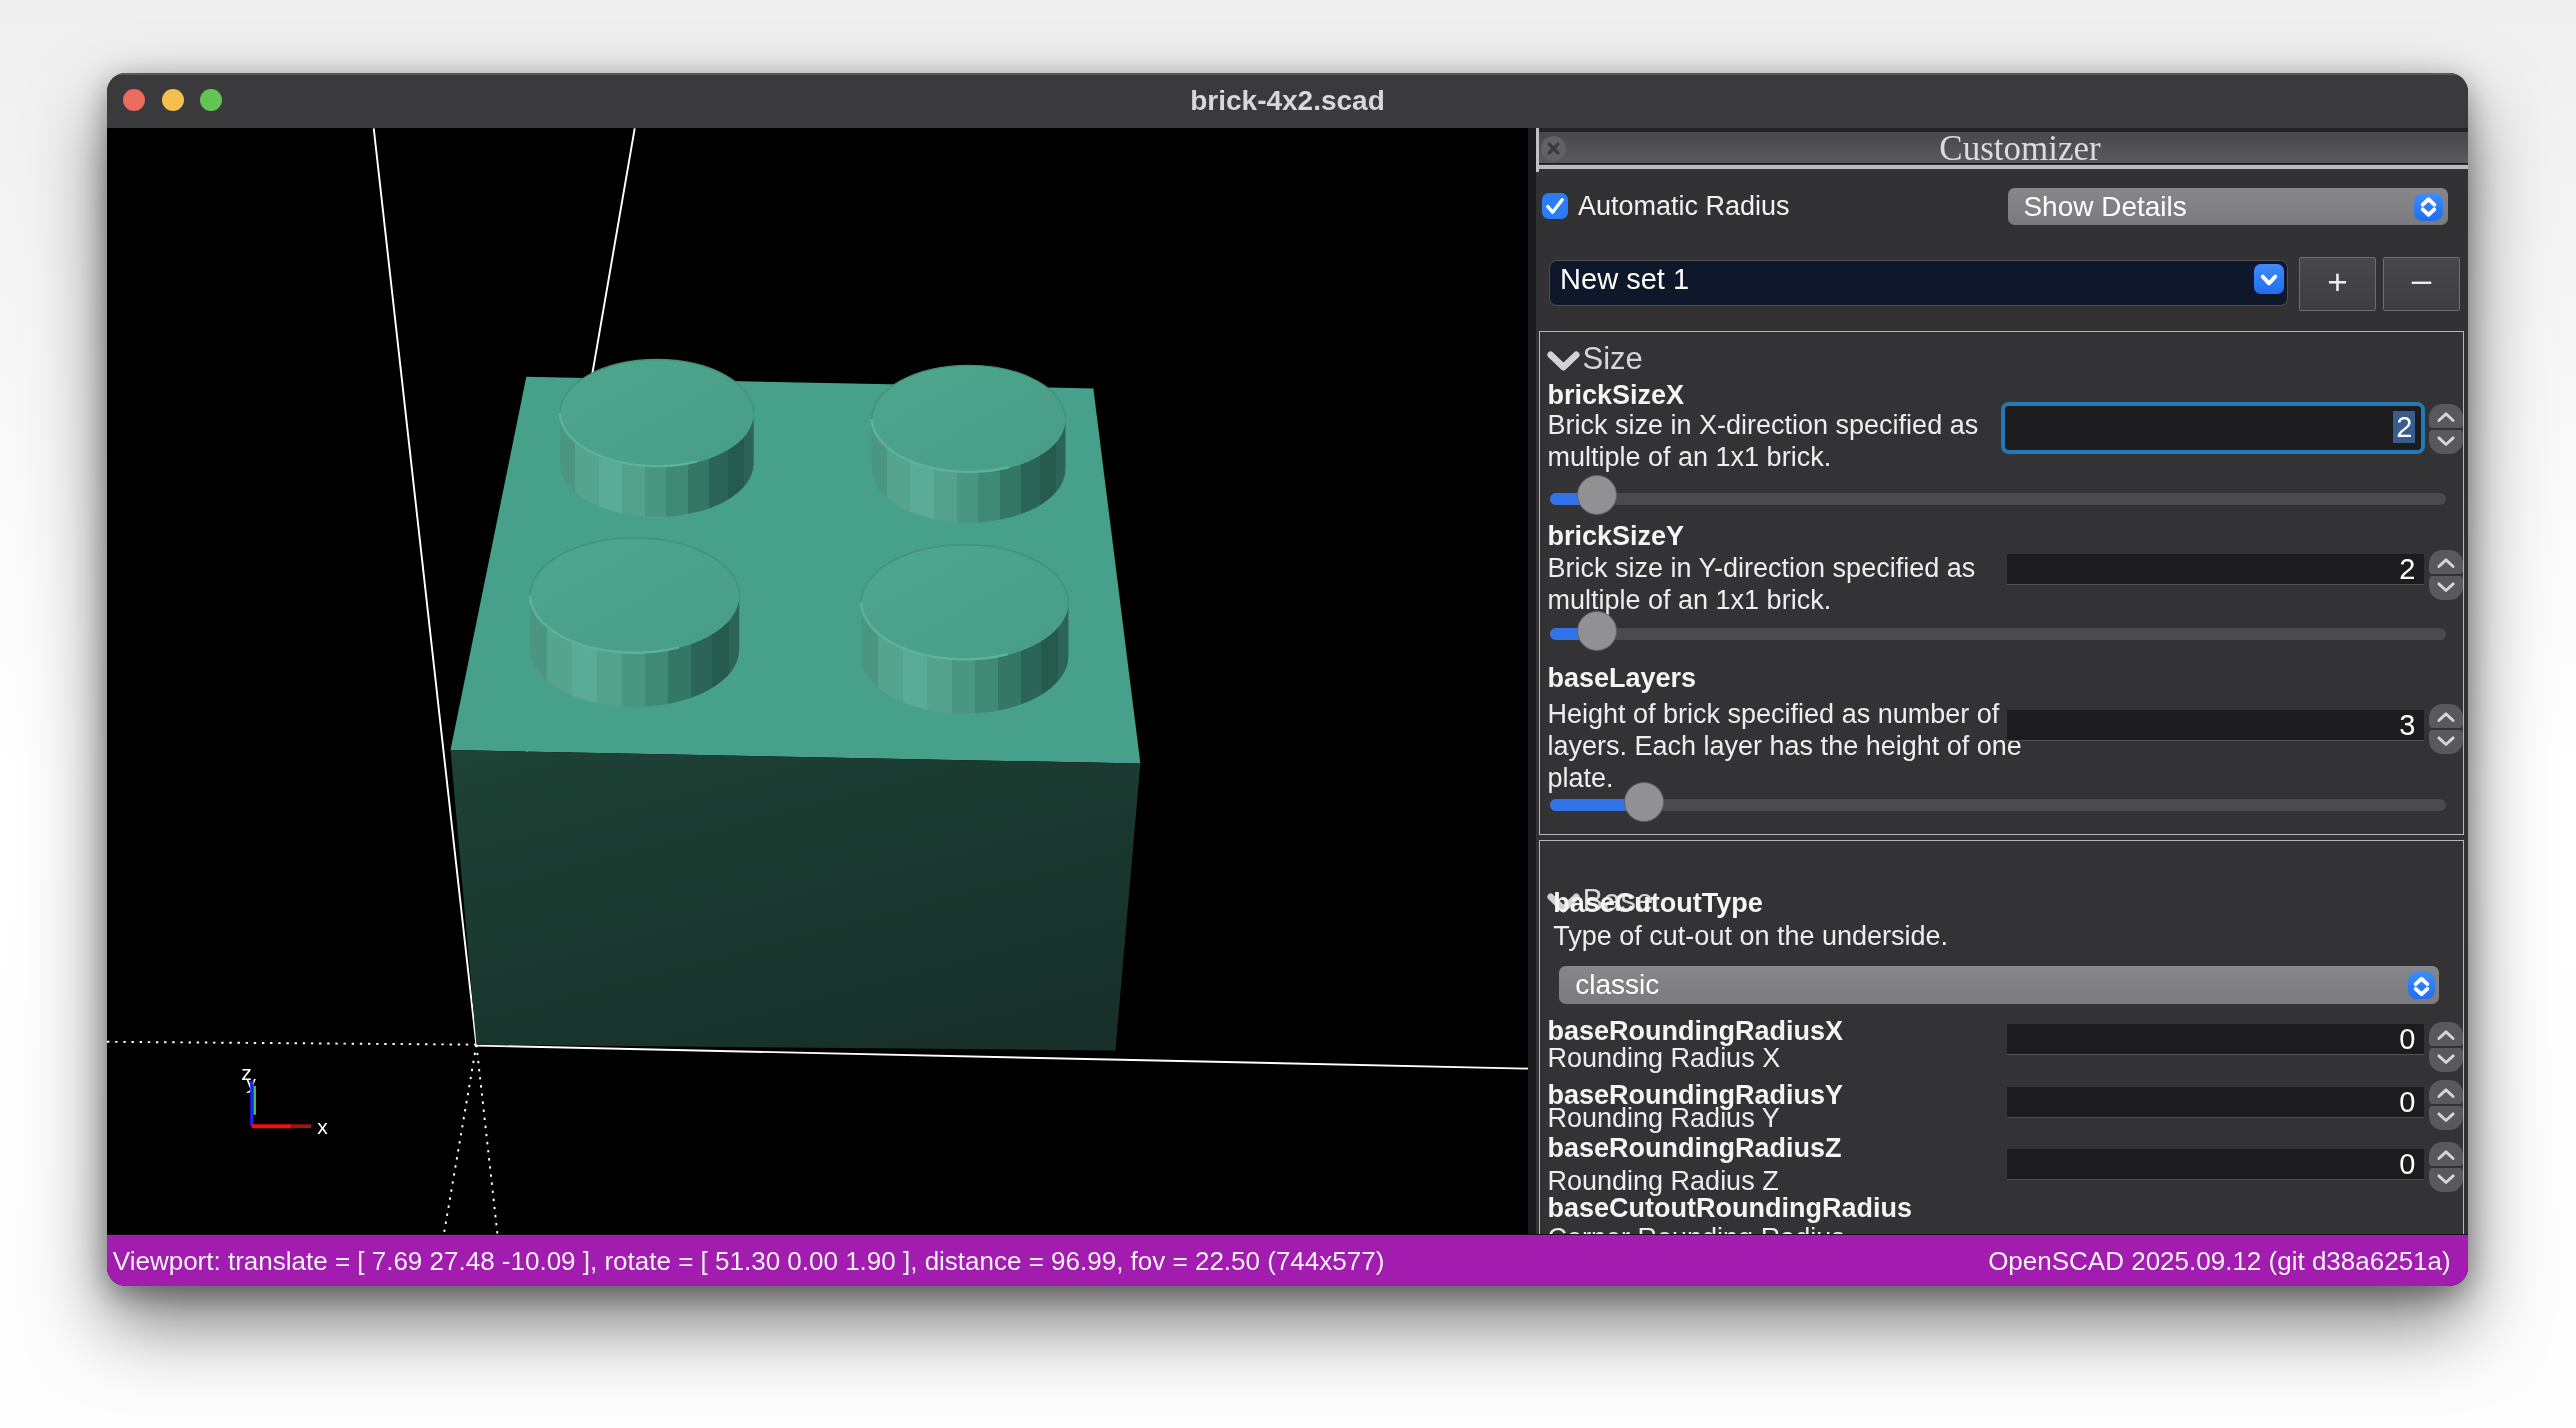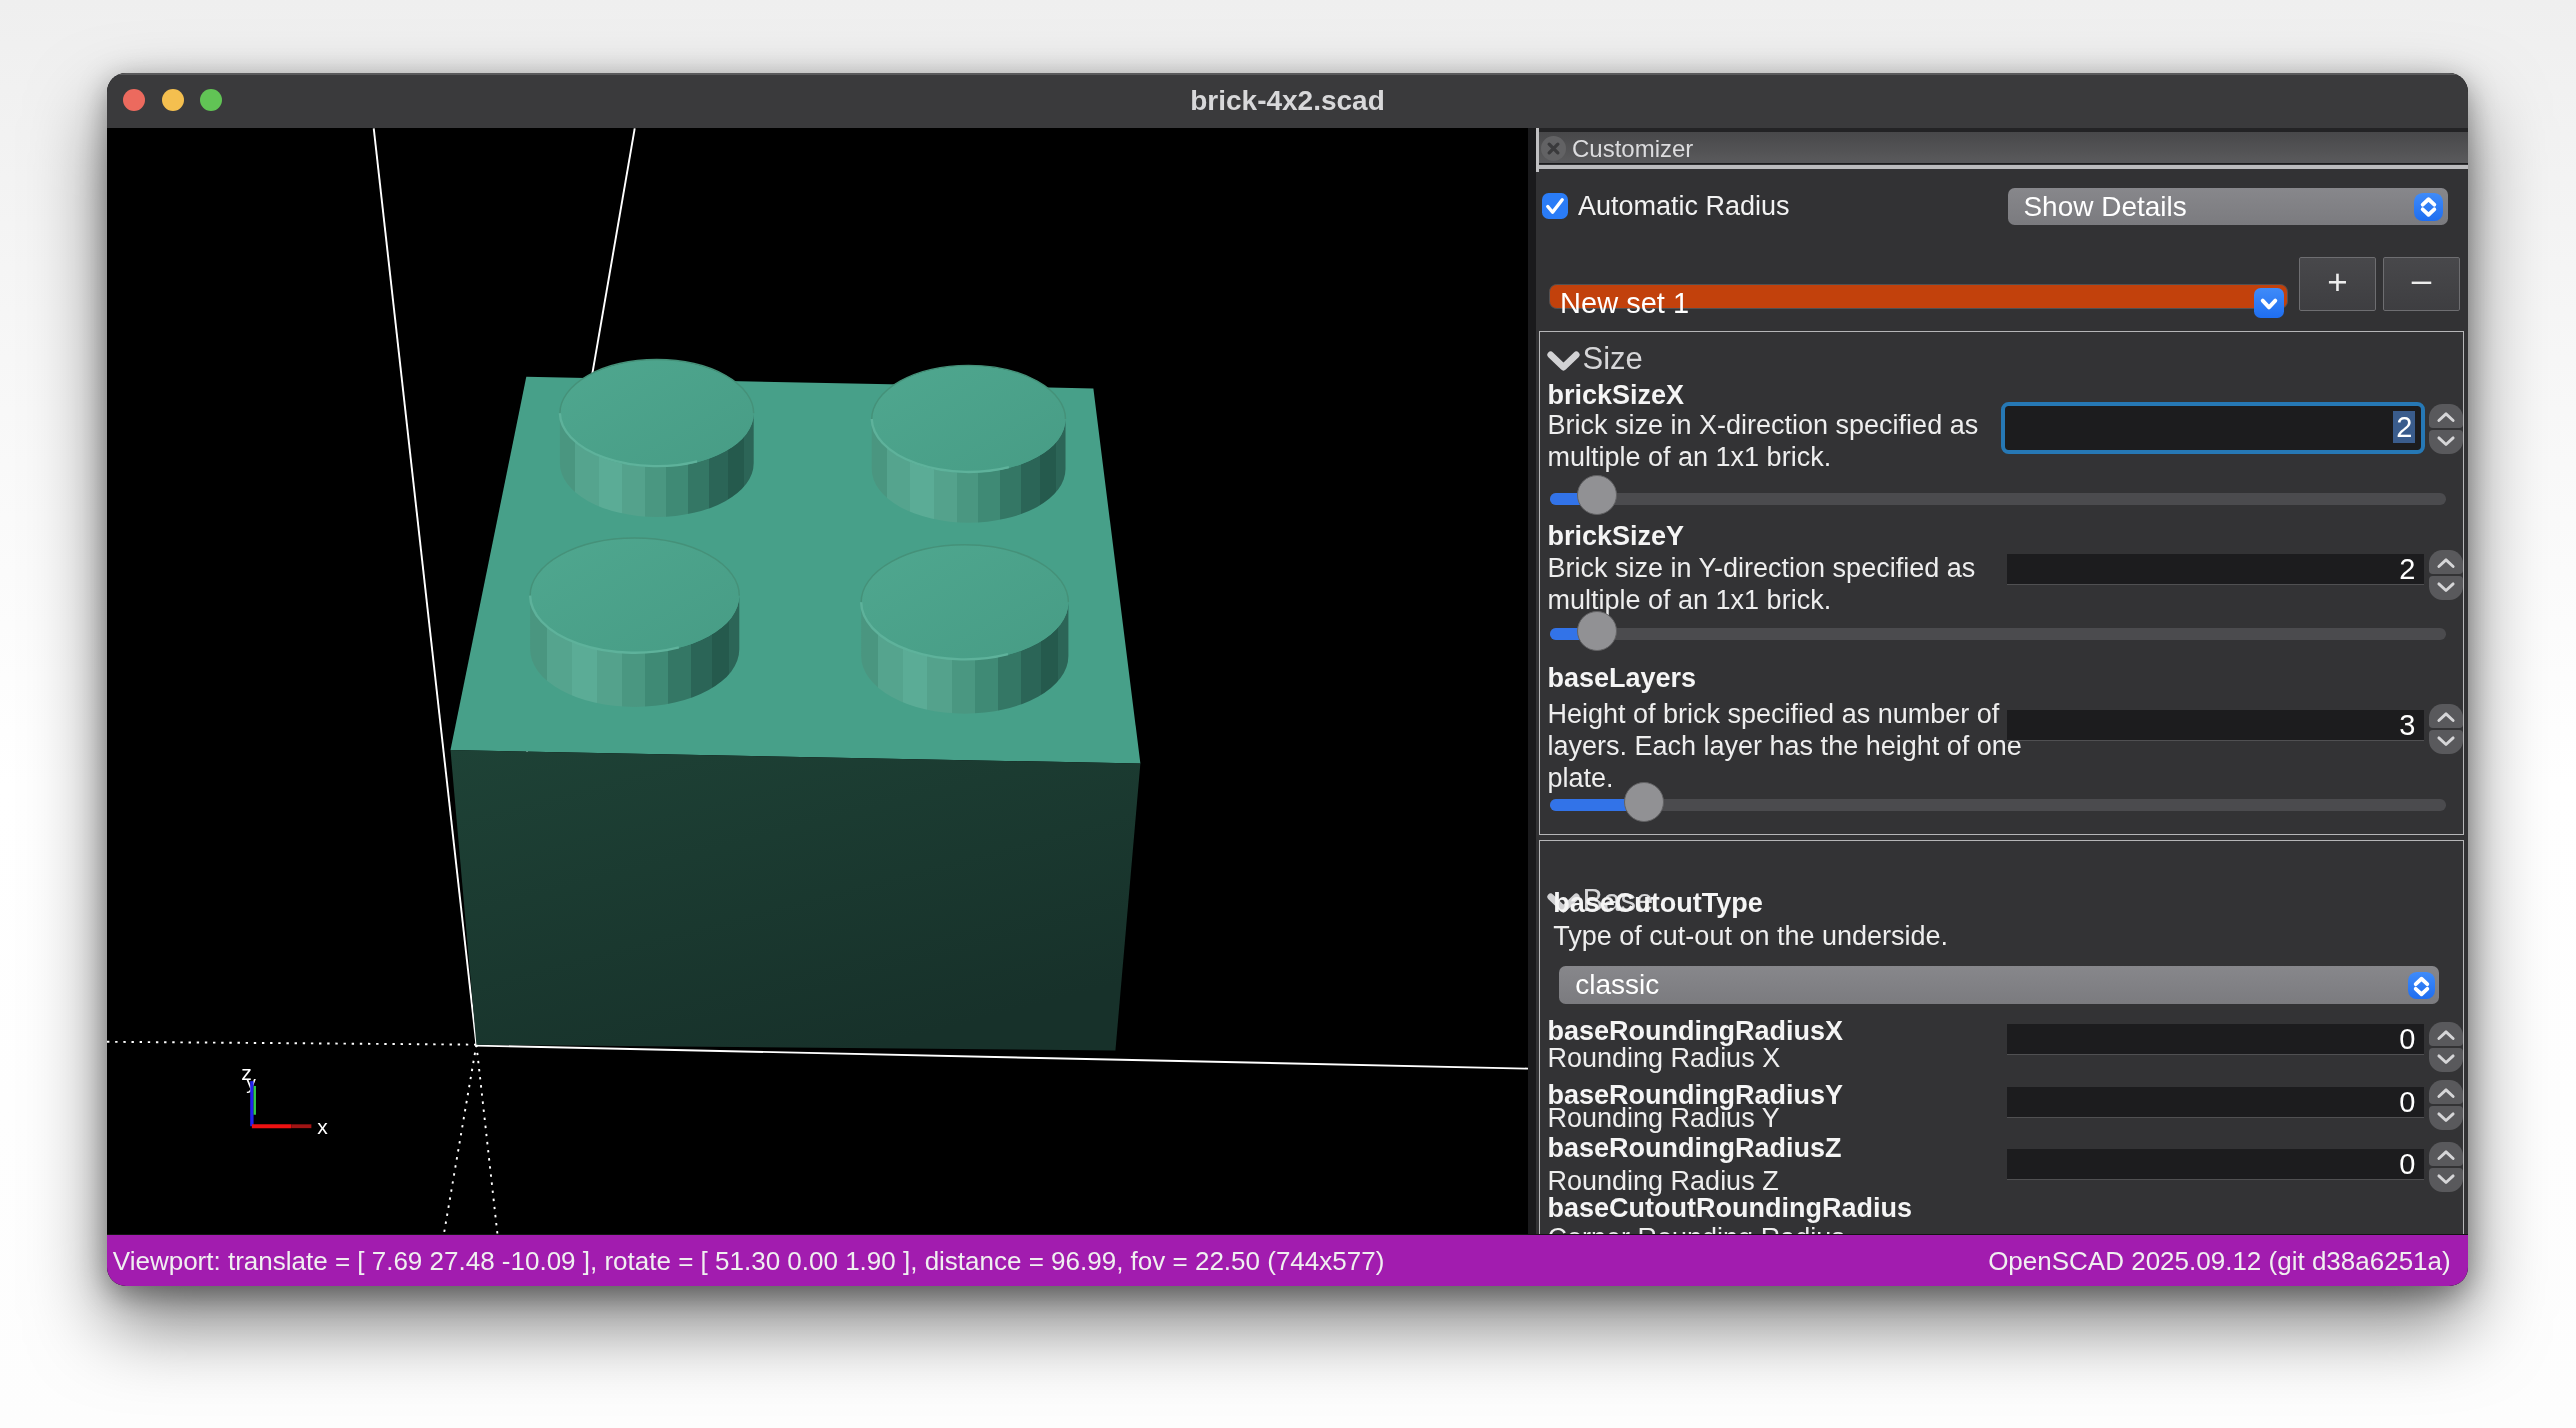--- a/index.html
+++ b/index.html
@@ -37,21 +37,21 @@
 }
 .statusbar .lefttext { position:absolute; left:5.8px; top:10.6px; }
 .statusbar .righttext { position:absolute; right:17.3px; top:10.6px; }
 
 
 .phdr {
   position:absolute; left:0; top:3.8px; width:932px; height:32px;
   background:linear-gradient(180deg,#48484a,#5a5a5c);
   border-bottom:1px solid #1c1c1e;
 }
-.phdr .title { width:100%; font-size:24px; color:#dcdcde; line-height:33px; font-weight:400; text-indent:36px; }
+.phdr .title { width:100%; text-align:center; font-size:35px; color:#dcdcde; line-height:33px; font-weight:400; text-indent:36px;font-family:Liberation Serif, serif; }
 .closex { position:absolute; left:4.8px; top:7.7px; width:25px; height:25px; border-radius:50%; background:#626264; }
 .closex svg { position:absolute; left:0; top:0; }
 .splitline { position:absolute; left:0; top:37px; width:932px; height:3.8px; background:#bcbcbe; }
 .vsplit { position:absolute; left:0; top:0; width:2.9px; height:44px; background:#c0c0c2; }
 
 .checkbox { position:absolute; left:5.8px; top:65px; width:26px; height:26px; border-radius:6.7px; background:#2a7cf7; }
 .cbtext { position:absolute; left:42px; top:63px; font-size:27px; color:#f2f2f2; }
 
 .popup {
   position:absolute; border-radius:6.7px;
@@ -61,23 +61,23 @@
 .popup .bluesq {
   position:absolute; border-radius:8.6px;
   background:linear-gradient(180deg,#3f8bf9,#1f6ef0);
 }
 #showdetails { left:472px; top:60px; width:440px; height:37px; font-size:28px; line-height:37px; padding-left:15.4px; }
 #showdetails .bluesq { right:4.8px; top:4.8px; width:29px; height:28px; }
 #classic { left:23px; top:838px; width:880px; height:38px; font-size:28px; line-height:38px; padding-left:16.3px; }
 #classic .bluesq { right:3.8px; top:5.8px; width:27px; height:27px; }
 
 .newset {
-  position:absolute; left:12.5px; top:132px; width:739px; height:25px;
-  background:#c2410c; border:1.9px solid #505052; border-radius:7.7px;
-  font-size:29px; color:#ffffff; line-height:36px; padding-left:10.6px;margin-top:24px;
+  position:absolute; left:12.5px; top:132px; width:739px; height:46px;
+  background:#0f172a; border:1.9px solid #505052; border-radius:7.7px;
+  font-size:29px; color:#ffffff; line-height:36px; padding-left:10.6px;
 }
 .newset .bluebtn {
   position:absolute; right:2.9px; top:2.9px; width:30px; height:30px; border-radius:6.7px;
   background:linear-gradient(180deg,#3f8bf9,#1f6ef0);
 }
 .pmbtn {
   position:absolute; top:129px; width:77px; height:54px;
   background:linear-gradient(180deg,#48484b,#3e3e41);
   border:1.9px solid #6e6e71; border-radius:1.9px;
   color:#ededed; font-size:35px; text-align:center; line-height:48px;

